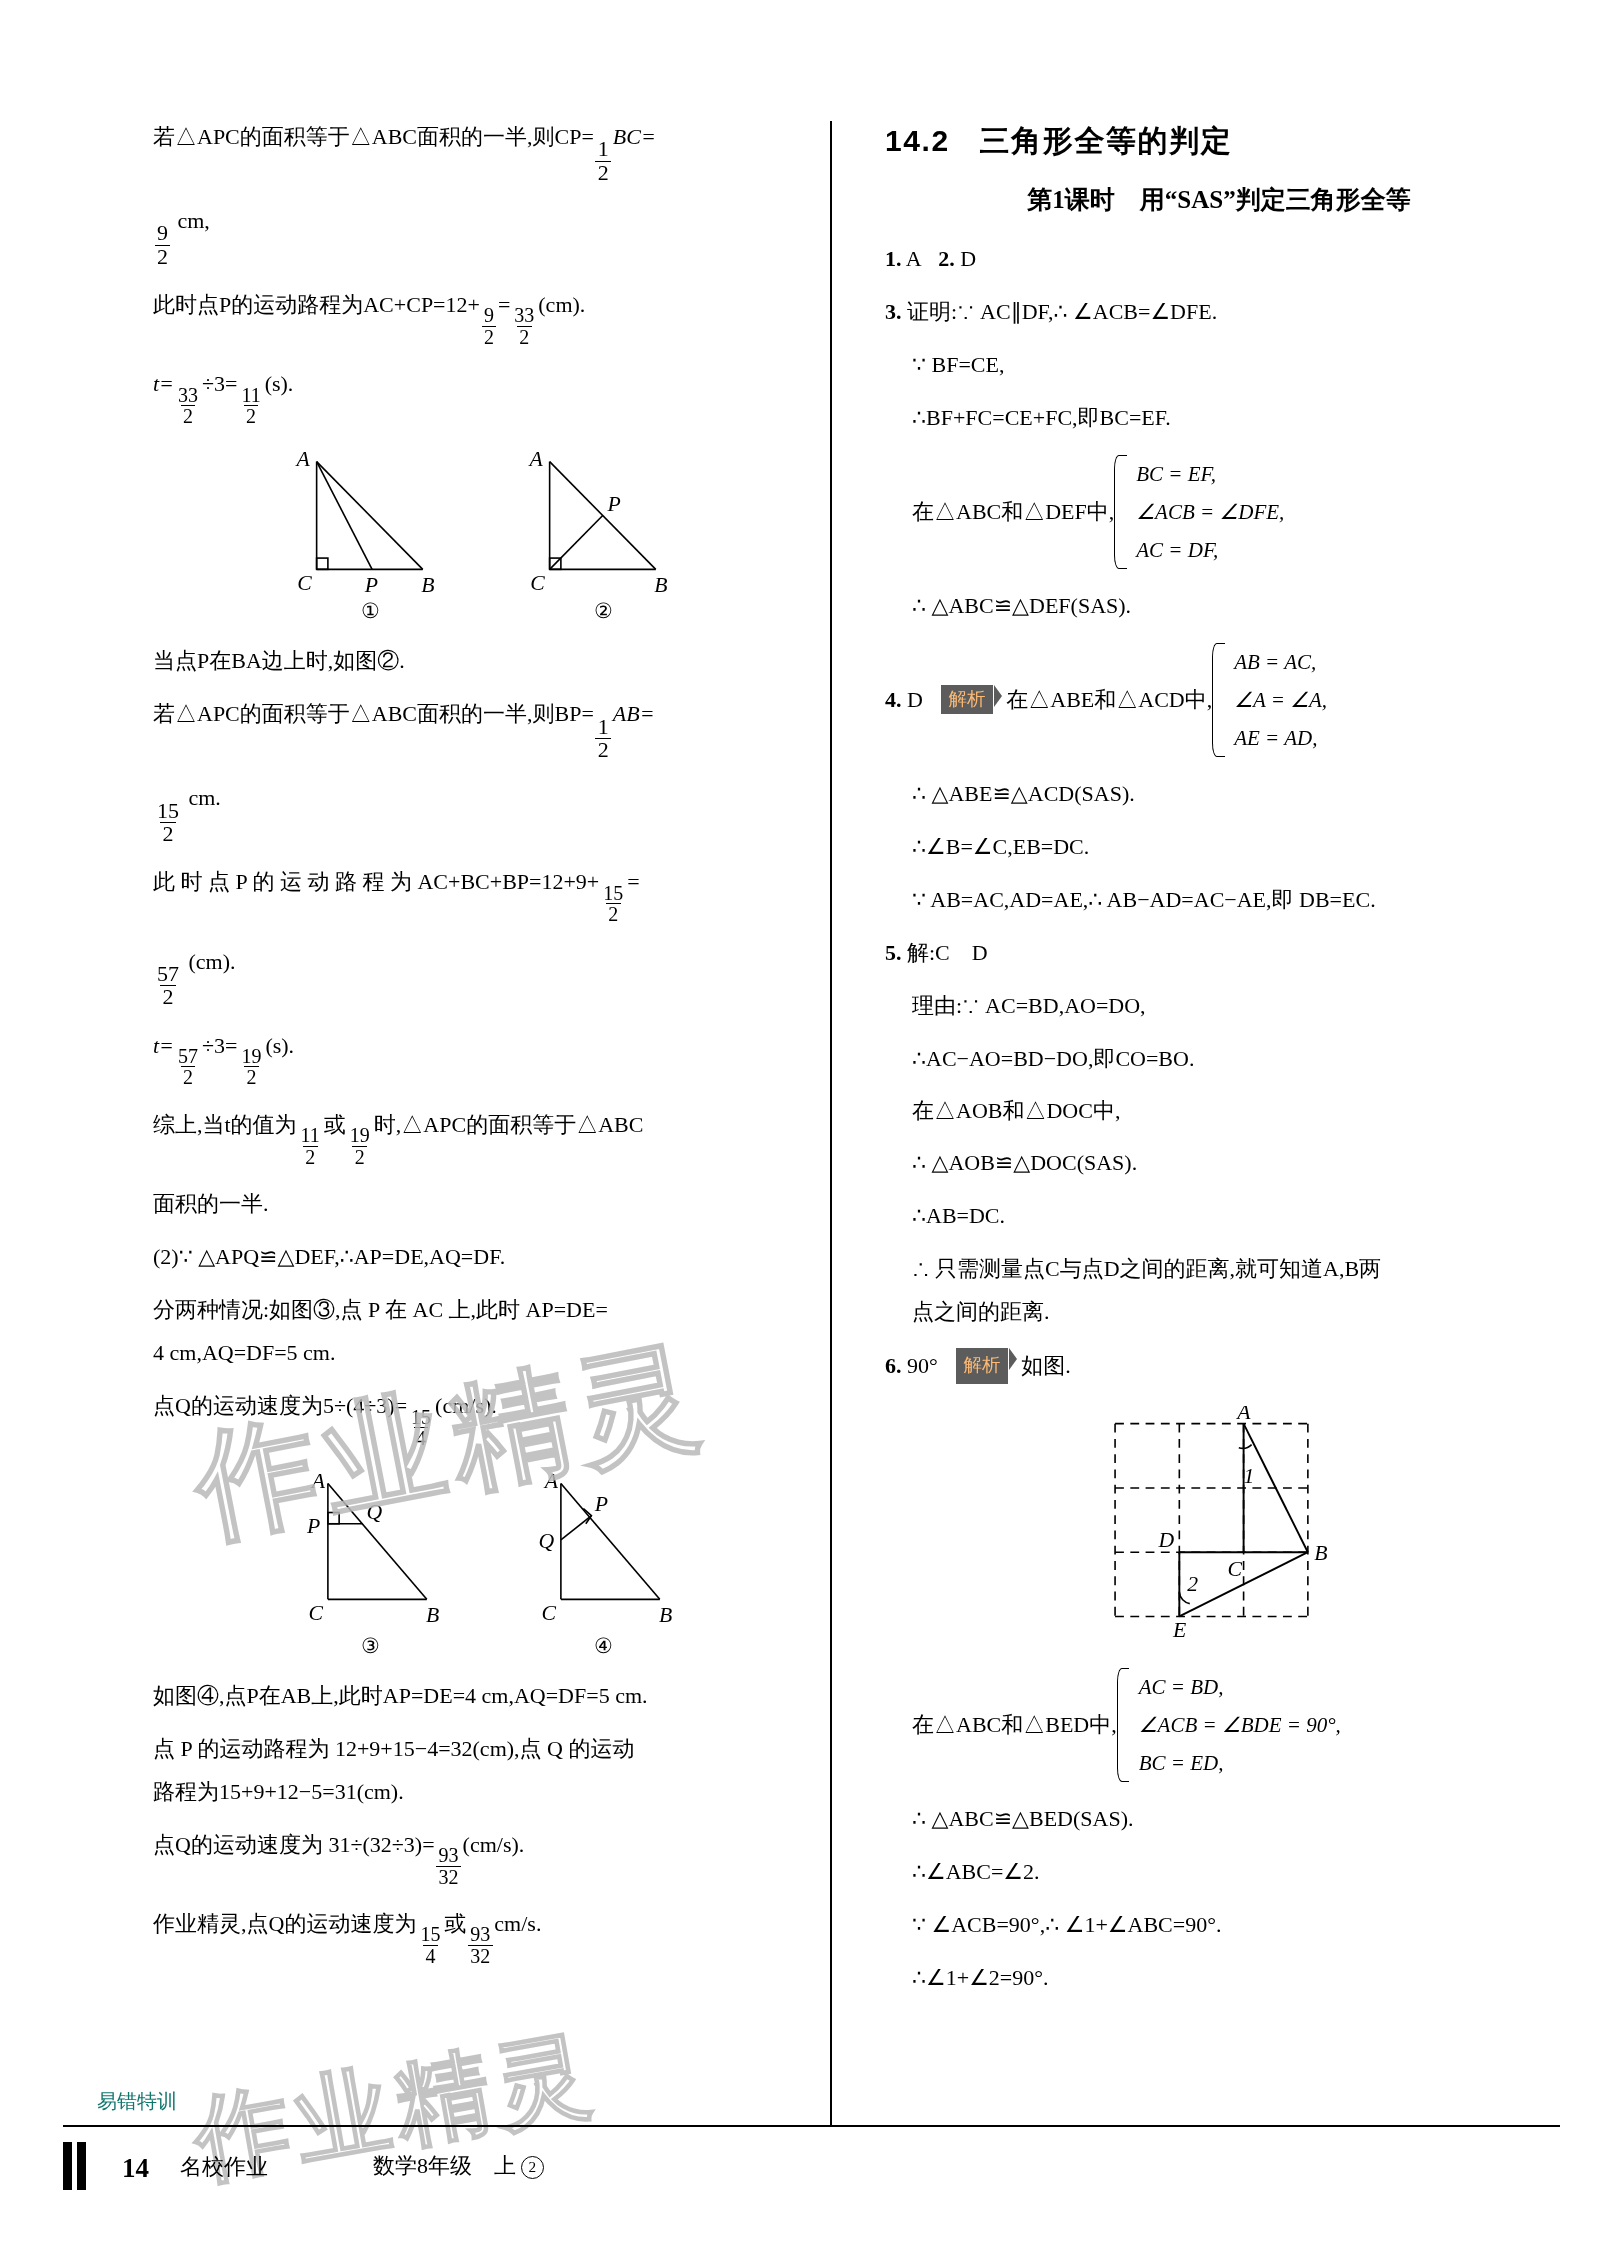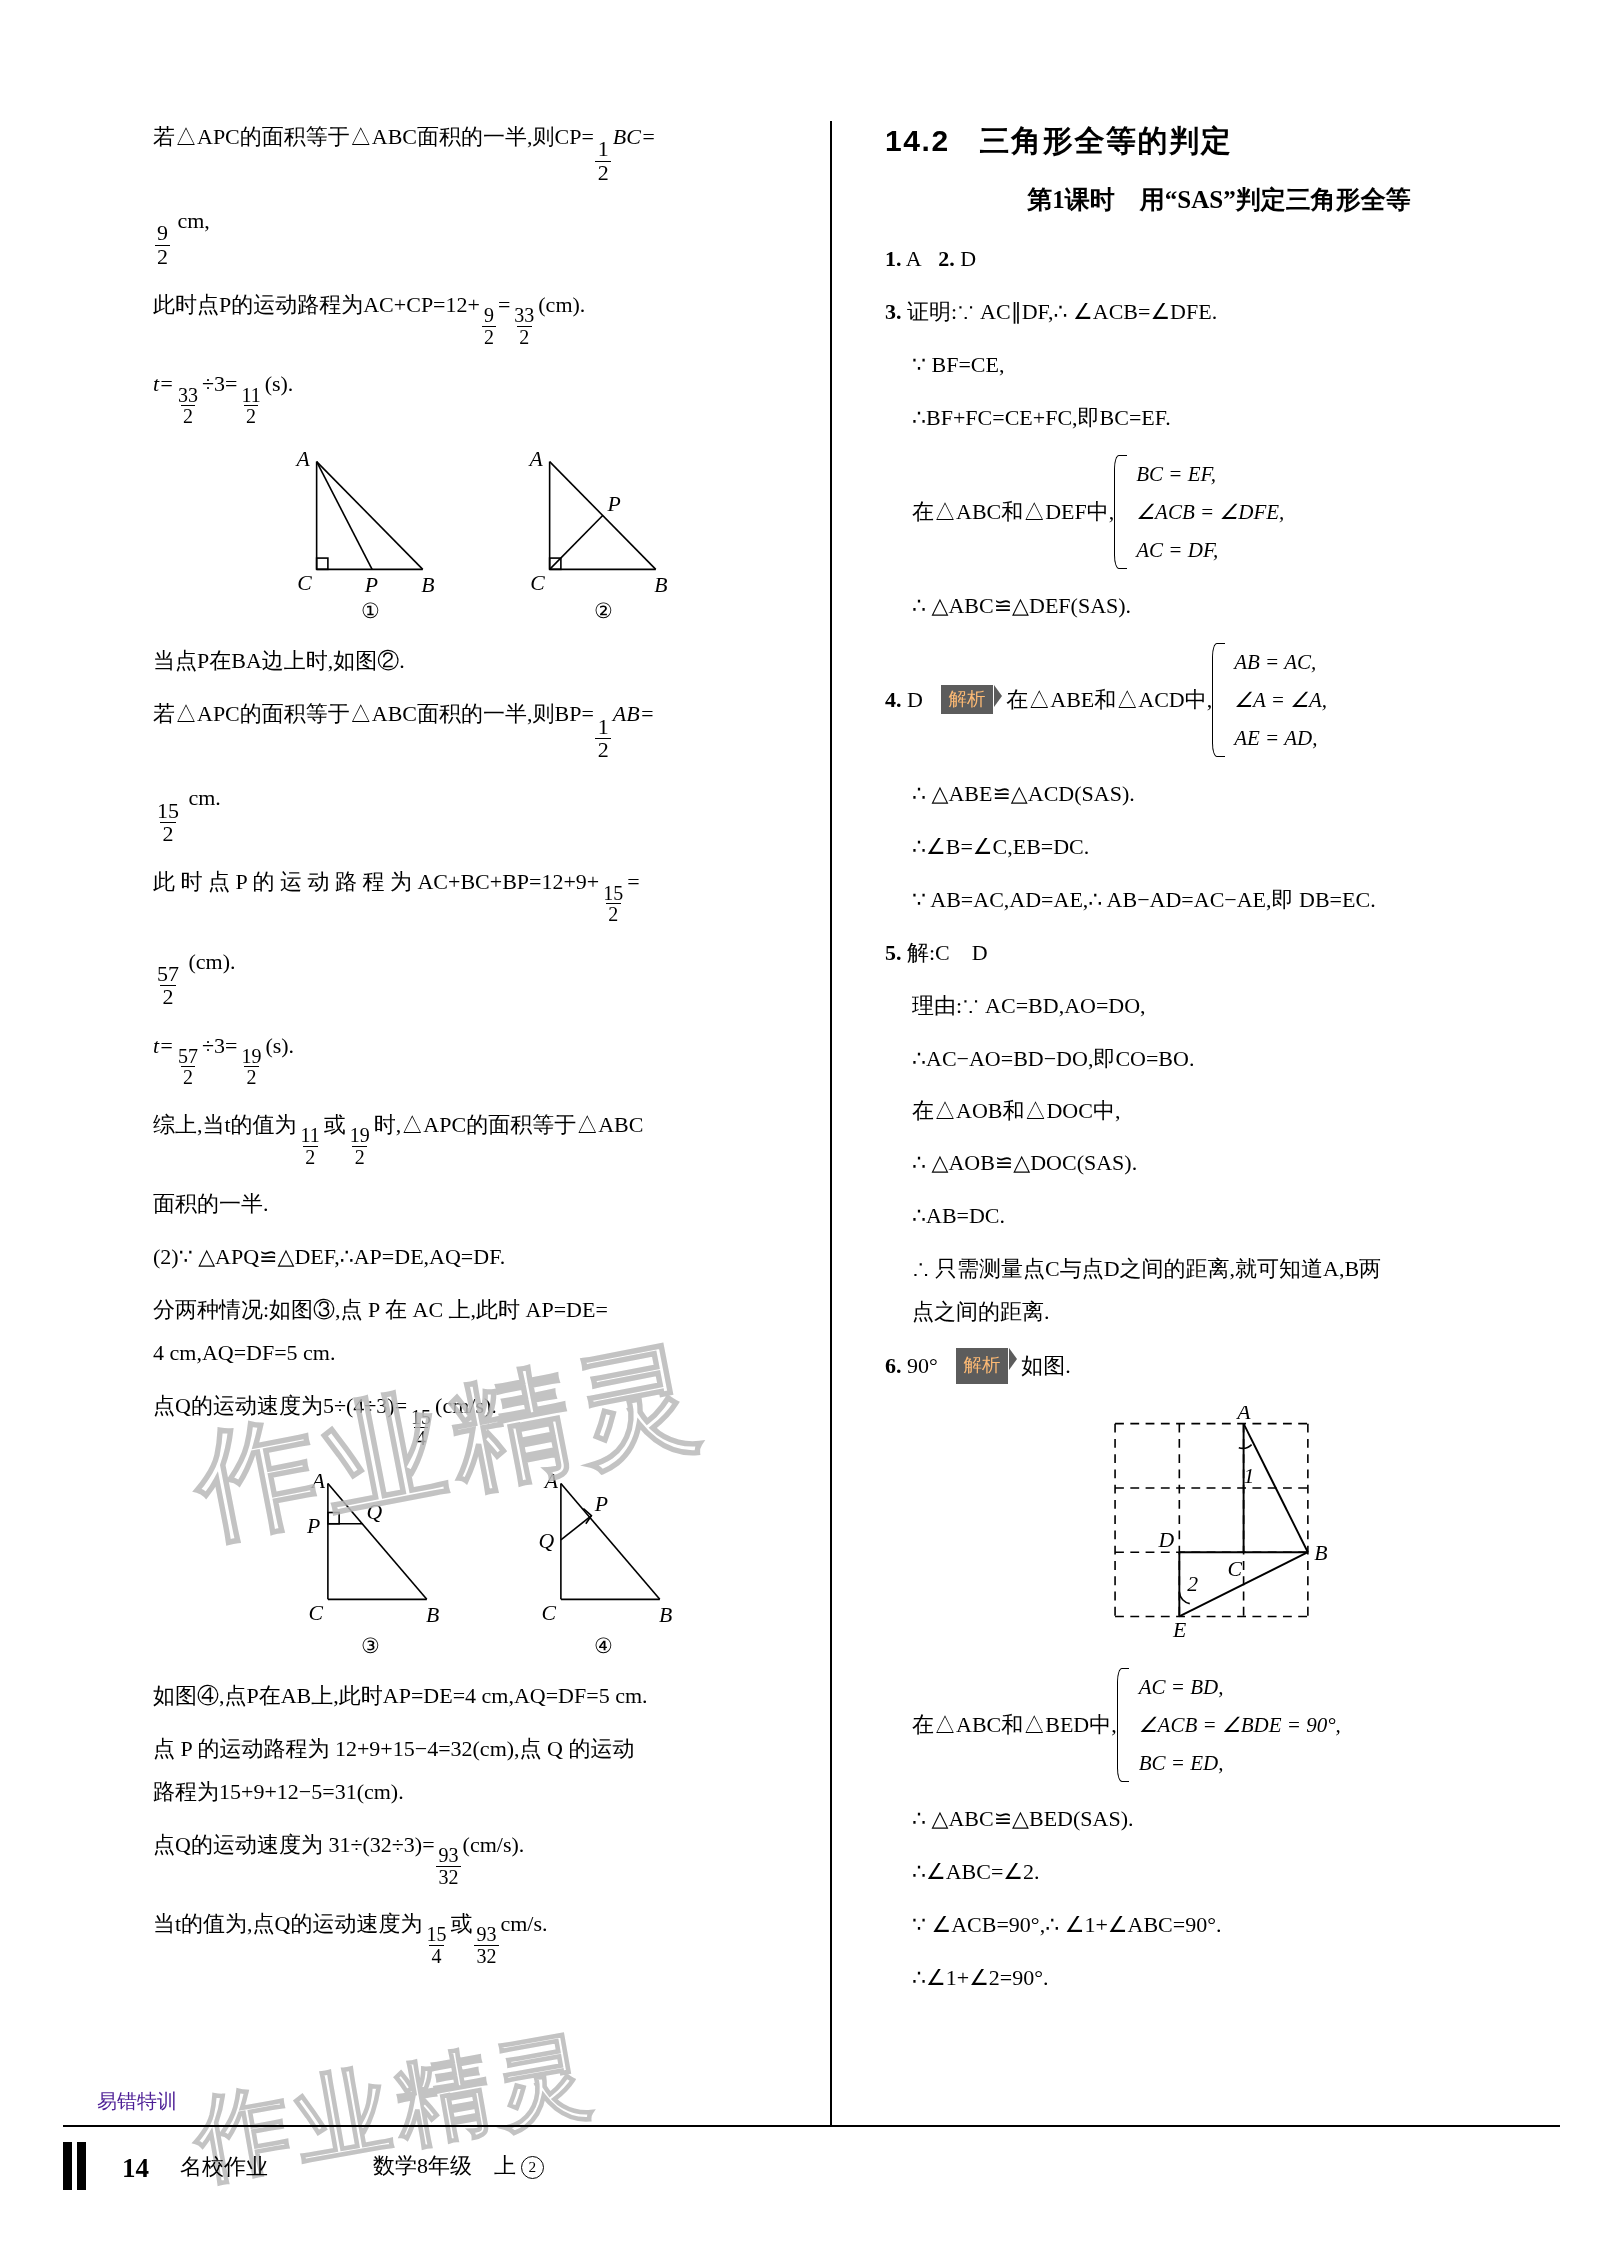--- a/index.html
+++ b/index.html
@@ -53,21 +53,21 @@
   .figcap{font-size:21px;margin-top:3.2px;font-family:"Liberation Serif",serif;}
   svg{display:block;}
   .lbl{font-style:italic;font-size:27px;font-family:"Liberation Serif",serif;}
 
   
   .wm{position:absolute;font-family:"Liberation Sans",sans-serif;font-weight:bold;
       color:transparent;-webkit-text-stroke:1.6px #b9b9b9;opacity:.85;pointer-events:none;
       white-space:nowrap;}
   .wm1{left:193px;top:1360px;font-size:121px;transform:rotate(-11deg);letter-spacing:8px;}
   .wm2{left:193px;top:2044px;font-size:95px;transform:rotate(-10deg);letter-spacing:6.4px;}
-  .foot-tab{position:absolute;left:97px;bottom:146px;font-size:20px;color:#4c1d95;
+  .foot-tab{position:absolute;left:97px;bottom:146px;font-size:20px;color:#0f766e;
             font-family:"Liberation Serif",serif;}
   .foot-rule{position:absolute;left:63px;bottom:134px;width:1497px;height:2.4px;background:#000;}
   .foot-bars{position:absolute;left:63px;bottom:71px;display:flex;gap:5.6px;}
   .foot-bars i{display:block;width:8.9px;height:48px;background:#000;}
   .foot-pg{position:absolute;left:122px;bottom:77px;font-size:27px;font-weight:bold;
            font-family:"Liberation Serif",serif;}
   .foot-name{position:absolute;left:180px;bottom:79px;font-size:22px;font-weight:normal;
              font-family:"Liberation Sans",sans-serif;}
   .foot-meta{position:absolute;left:373px;bottom:80px;font-size:22px;
              font-family:Liberation Serif, serif;}
@@ -251,21 +251,21 @@
     <p class="ln">路程为15+9+12−5=31(cm).</p>
 
     <p class="ln">
       <span>点Q的运动速度为 31÷(32÷3)=</span><span class="frac">
           <span class="n">93</span>
           <span class="d">32</span>
         </span><span>(cm/s).</span>
     </p>
 
     <p class="ln">
-      <span>当t的值为,点Q的运动速度为</span><span class="frac">
+      <span>作业精灵,点Q的运动速度为</span><span class="frac">
           <span class="n">15</span>
           <span class="d">4</span>
         </span><span>或</span><span class="frac">
           <span class="n">93</span>
           <span class="d">32</span>
         </span><span>cm/s.</span>
     </p>
 
   </div>
 

